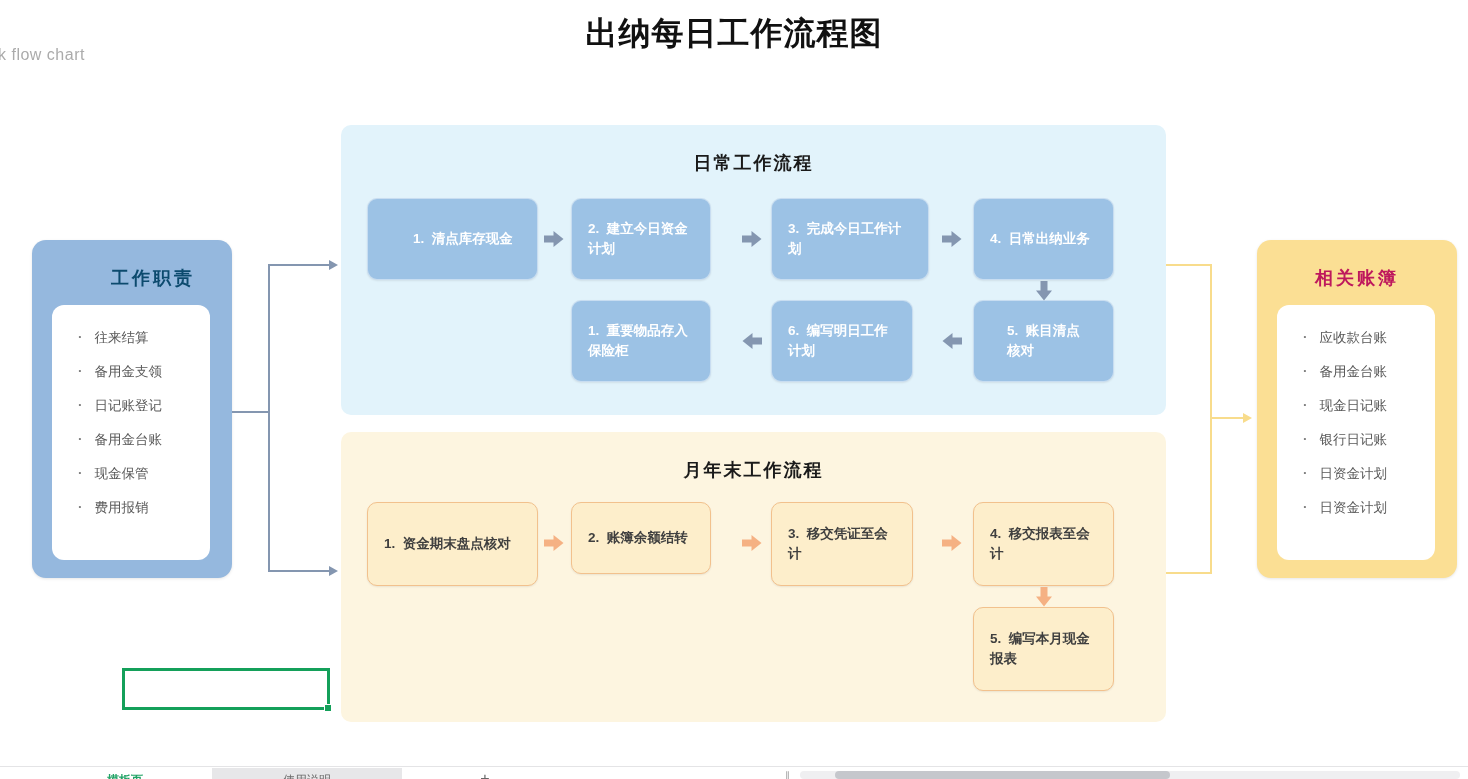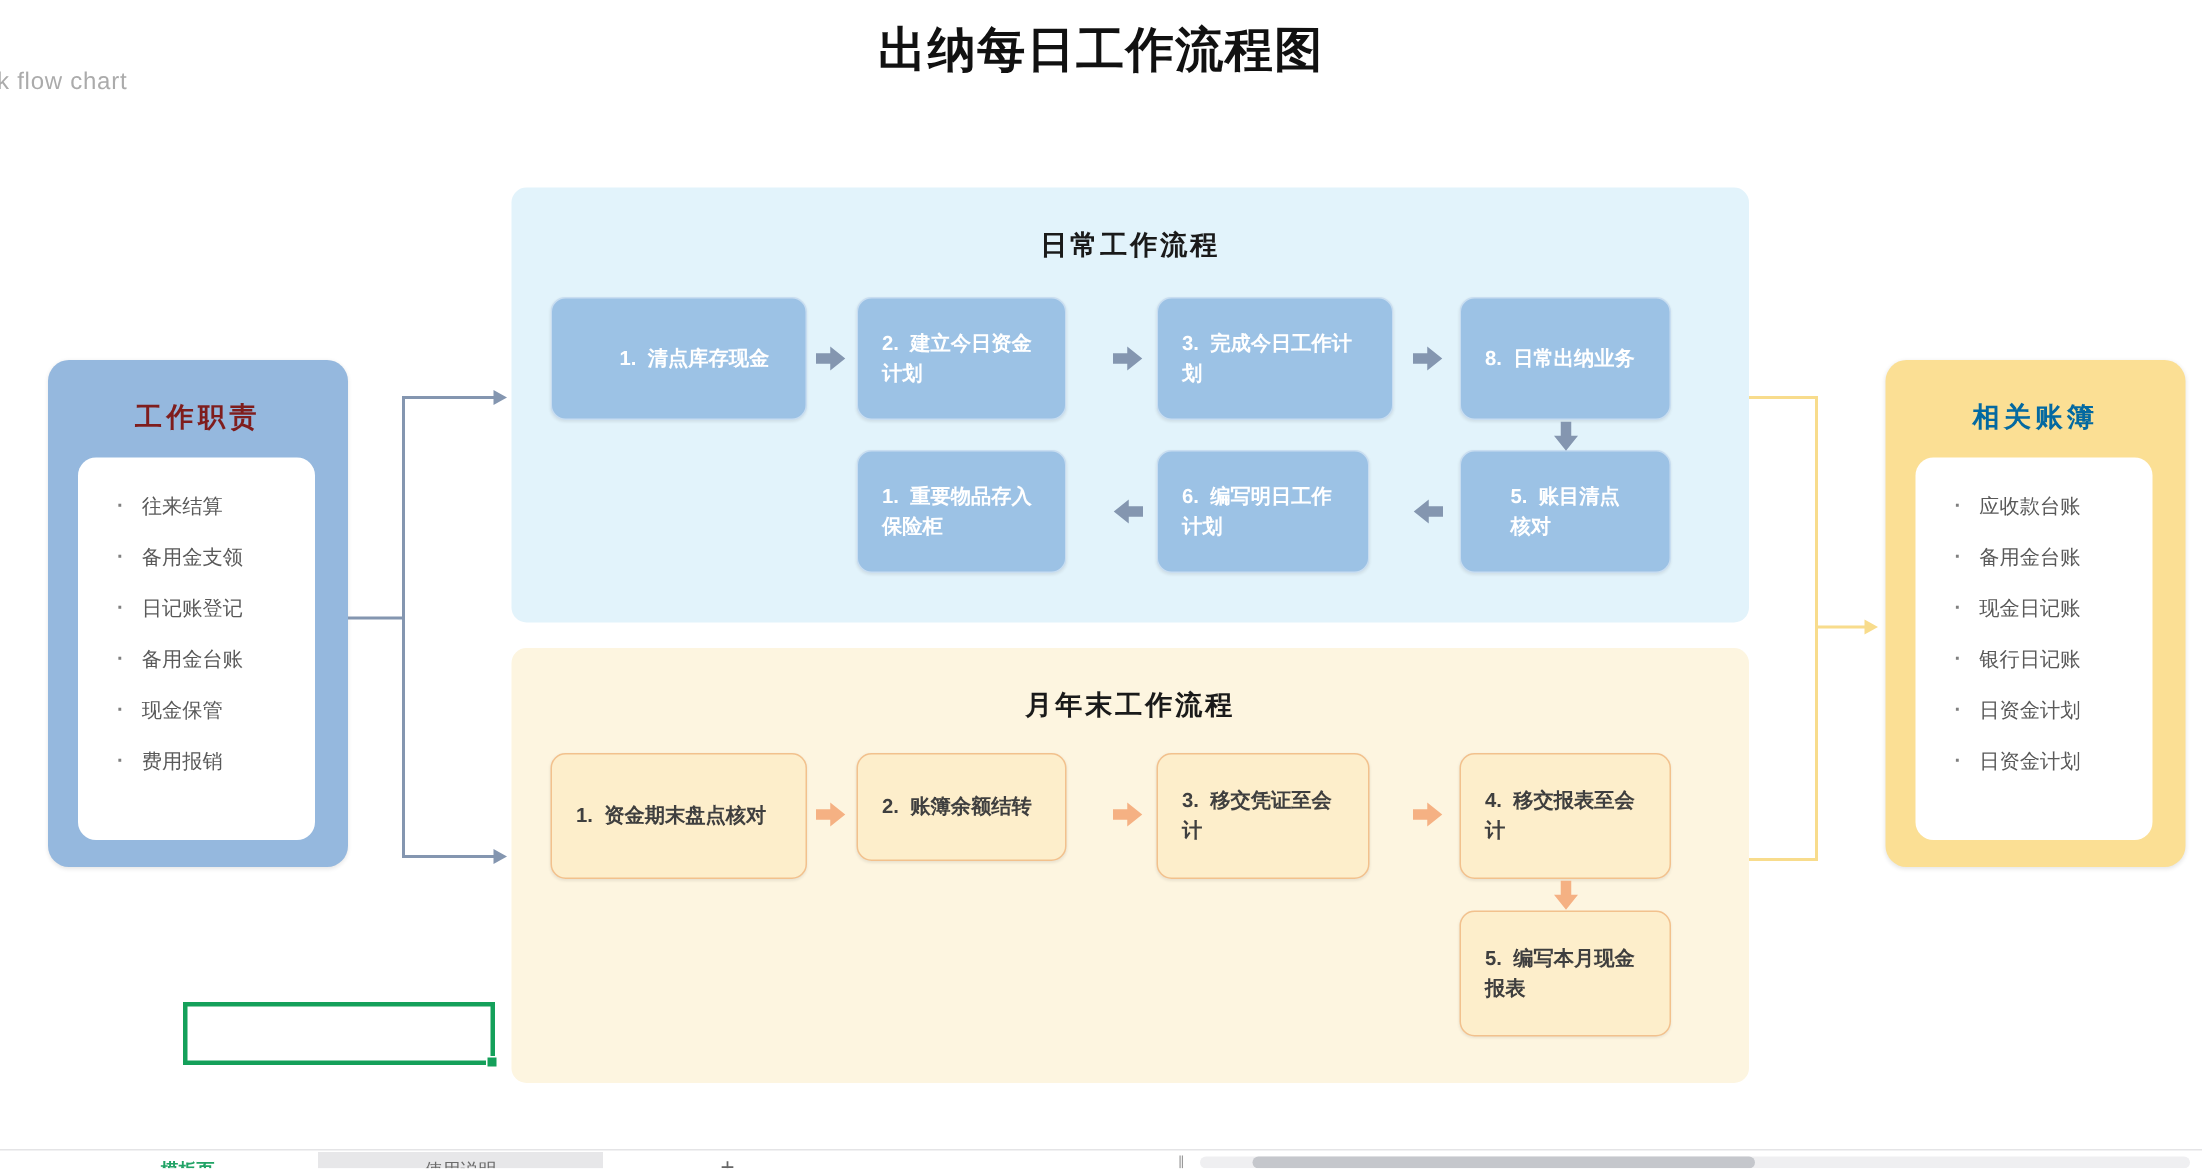--- a/index.html
+++ b/index.html
@@ -16,22 +16,22 @@
   .page-title{position:absolute;left:0;top:12px;width:100%;text-align:center;
     font-family:"DejaVu Serif",serif;font-size:32px;font-weight:700;color:#111;letter-spacing:1px;}
   .watermark{position:absolute;left:-2px;top:46px;font-size:16px;color:#ABABAB;letter-spacing:.5px;}
 
   
   .panel{position:absolute;width:200px;height:338px;border-radius:14px;box-shadow:0 1px 3px rgba(0,0,0,.10);}
   .panel.blue{left:32px;top:240px;background:var(--blue-panel);}
   .panel.gold{left:1257px;top:240px;background:var(--gold-box);}
   .panel-title{position:absolute;top:26px;left:0;width:100%;text-align:center;
     font-family:"DejaVu Serif",serif;font-size:18px;font-weight:700;letter-spacing:3px;}
-  .panel.blue .panel-title{color:#7f1d1d;}
-  .panel.gold .panel-title{color:#0369a1;text-align:center;}
+  .panel.blue .panel-title{color:#0c4a6e;margin-left:21px;}
+  .panel.gold .panel-title{color:#be185d;text-align:center;}
   .panel-list{position:absolute;left:20px;top:65px;width:158px;height:255px;background:#fff;
     border-radius:12px;list-style:none;padding:24px 10px 0 26px;}
   .panel-list li{display:flex;align-items:flex-start;height:34px;color:var(--list-text);font-size:13.5px;}
   .panel-list li .dot{color:#7f7f7f;margin-right:12px;font-weight:700;}
 
   
   .section{position:absolute;left:341px;width:825px;height:290px;border-radius:10px;}
   .section.daily{top:125px;background:var(--blue-section);}
   .section.monthly{top:432px;background:var(--cream-section);}
   .section-title{position:absolute;top:26px;left:0;width:100%;text-align:center;
@@ -131,21 +131,21 @@
     </ul>
   </div>
 
   <div class="section daily">
     <div class="section-title">日常工作流程</div>
   </div>
 
   <div class="fbox blue b1">1.  清点库存现金</div>
   <div class="fbox blue b2">2.  建立今日资金计划</div>
   <div class="fbox blue b3">3.  完成今日工作计划</div>
-  <div class="fbox blue b4">8.  日常出纳业务</div>
+  <div class="fbox blue b4">4.  日常出纳业务</div>
   <div class="fbox blue b5">5.  账目清点核对</div>
   <div class="fbox blue b6">6.  编写明日工作计划</div>
   <div class="fbox blue b7">1.  重要物品存入保险柜</div>
 
   <span class="barw" style="left:544px;top:230px;">
       <svg viewBox="0 0 20 18">
         <path class="fill-bluearw" d="M0 5.5 H9.5 V1 L19.5 9 L9.5 17 V12.5 H0 Z"></path>
       </svg>
     </span>
   <span class="barw" style="left:742px;top:230px;">

